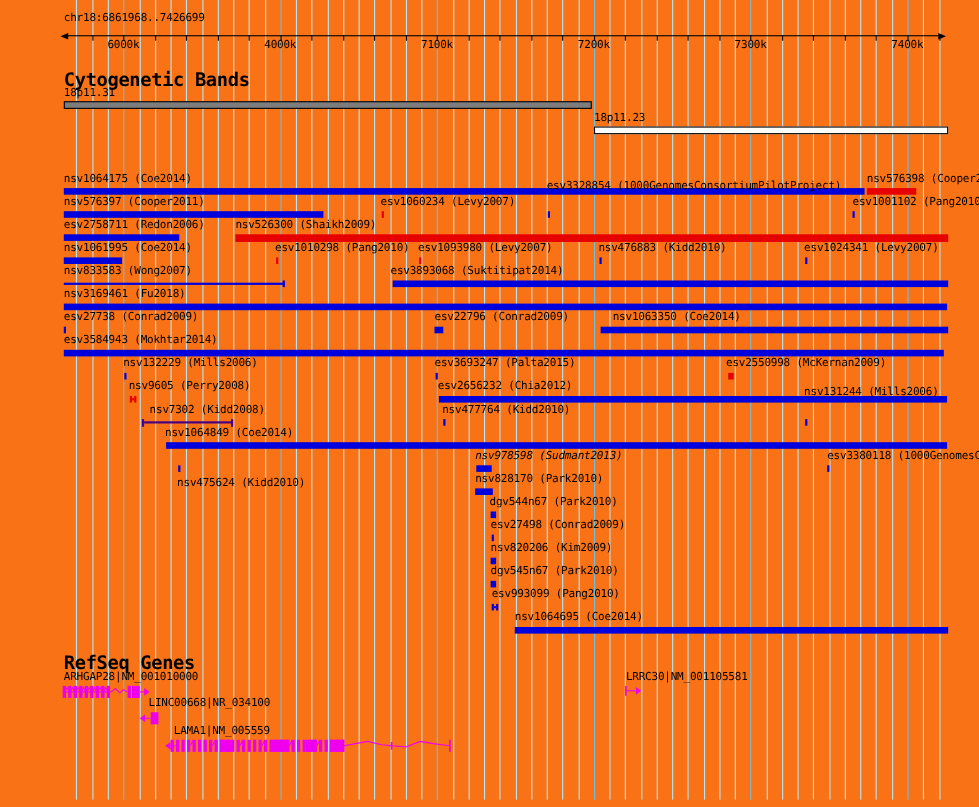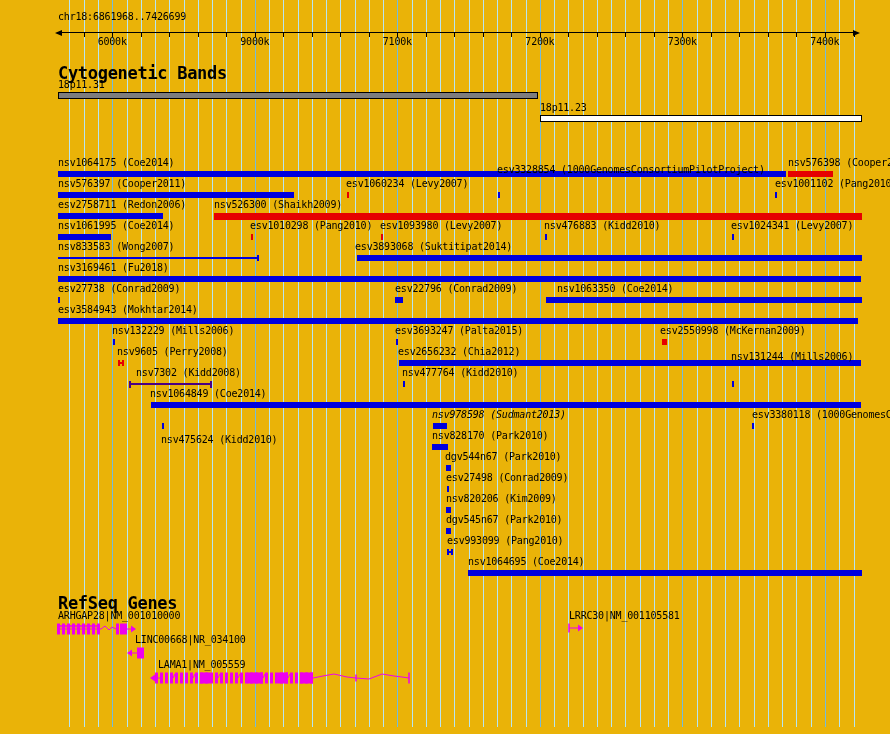--- a/index.html
+++ b/index.html
@@ -1,18 +1,18 @@
 <!DOCTYPE html>
 <html><head>
 <meta charset="utf-8">
 <style>
   html,body{margin:0;padding:0;background:#fff;}
   #stage{
     position:relative;width:890px;height:734px;overflow:hidden;
-    background:#eab308;font-family:"DejaVu Sans Mono",monospace;color:#000;
+    background:#f97316;font-family:"DejaVu Sans Mono",monospace;color:#000;
   }
   .gridline{position:absolute;top:0;width:1px;}
   .hdr{position:absolute;font-weight:bold;font-size:17px;line-height:11px;letter-spacing:-0.3px;white-space:pre;}
   .lbl{position:absolute;font-size:10px;line-height:10px;letter-spacing:-0.2px;white-space:pre;}
   .axis{position:absolute;height:1px;background:#000;}
   .rtick{position:absolute;width:1px;height:5px;background:#000;}
   .ticklabel{position:absolute;font-size:10px;line-height:10px;letter-spacing:-0.2px;width:34px;text-align:center;}
   .arrowL{position:absolute;width:0;height:0;border-right:7px solid #000;border-top:3px solid transparent;border-bottom:3px solid transparent;}
   .arrowR{position:absolute;width:0;height:0;border-left:7px solid #000;border-top:3px solid transparent;border-bottom:3px solid transparent;}
   .cytoband{position:absolute;height:7px;border:1px solid #000;box-sizing:border-box;}
@@ -117,21 +117,21 @@
       <div class="rtick" style="left: 625.4px; top: 32px;"></div>
       <div class="rtick" style="left: 653.9px; top: 32px;"></div>
       <div class="rtick" style="left: 682.4px; top: 32px;"></div>
       <div class="rtick" style="left: 710.9px; top: 32px;"></div>
       <div class="rtick" style="left: 739.4px; top: 32px;"></div>
       <div class="rtick" style="left: 767.9px; top: 32px;"></div>
       <div class="rtick" style="left: 796.4px; top: 32px;"></div>
       <div class="rtick" style="left: 824.9px; top: 32px;"></div>
       <div class="rtick" style="left: 853.5px; top: 32px;"></div>
       <div class="ticklabel" style="left: 95.2px; top: 37px;">6000k</div>
-      <div class="ticklabel" style="left: 237.8px; top: 37px;">9000k</div>
+      <div class="ticklabel" style="left: 237.8px; top: 37px;">4000k</div>
       <div class="ticklabel" style="left: 380.3px; top: 37px;">7100k</div>
       <div class="ticklabel" style="left: 522.9px; top: 37px;">7200k</div>
       <div class="ticklabel" style="left: 665.4px; top: 37px;">7300k</div>
       <div class="ticklabel" style="left: 807.9px; top: 37px;">7400k</div>
     </div>
 
   <div class="hdr" style="left:58px;top:68px;">Cytogenetic Bands</div>
   <div id="cytoband-layer">
       <div class="lbl" style="left: 58px; top: 80px;">18p11.31</div>
       <div class="cytoband" style="left: 58px; top: 92px; width: 480px; background: rgb(125, 125, 125);"></div>

